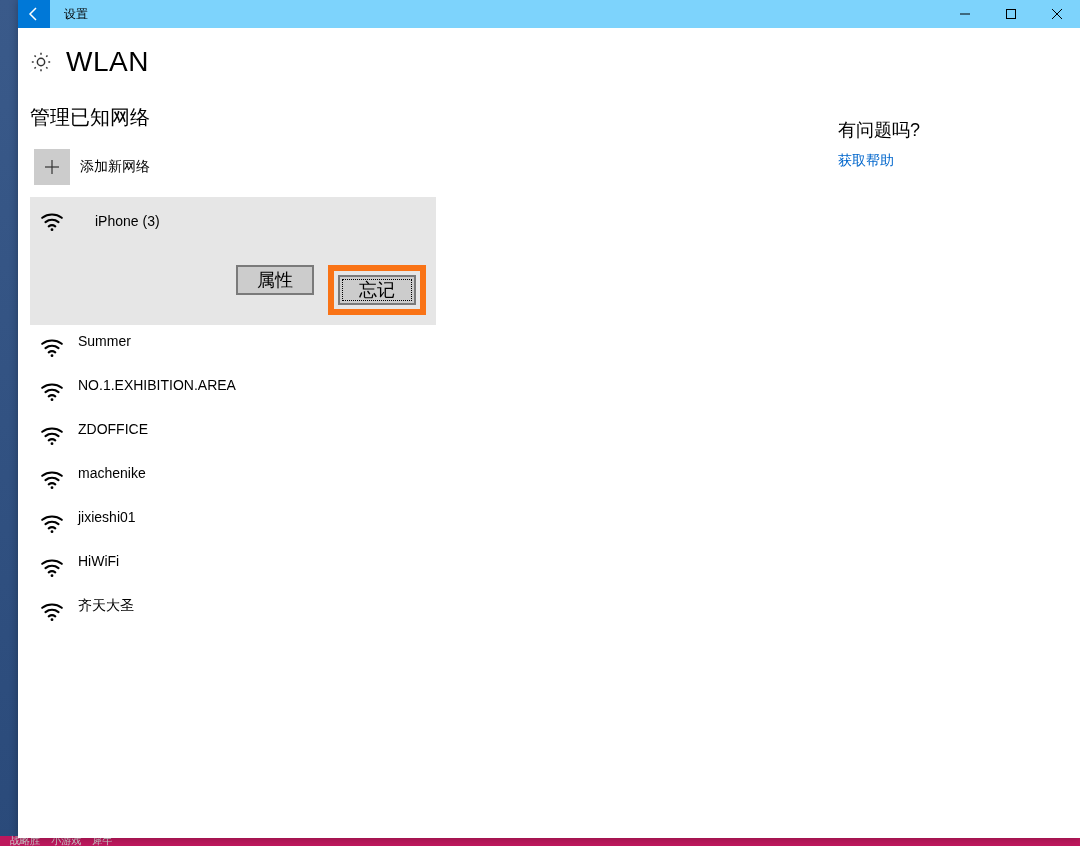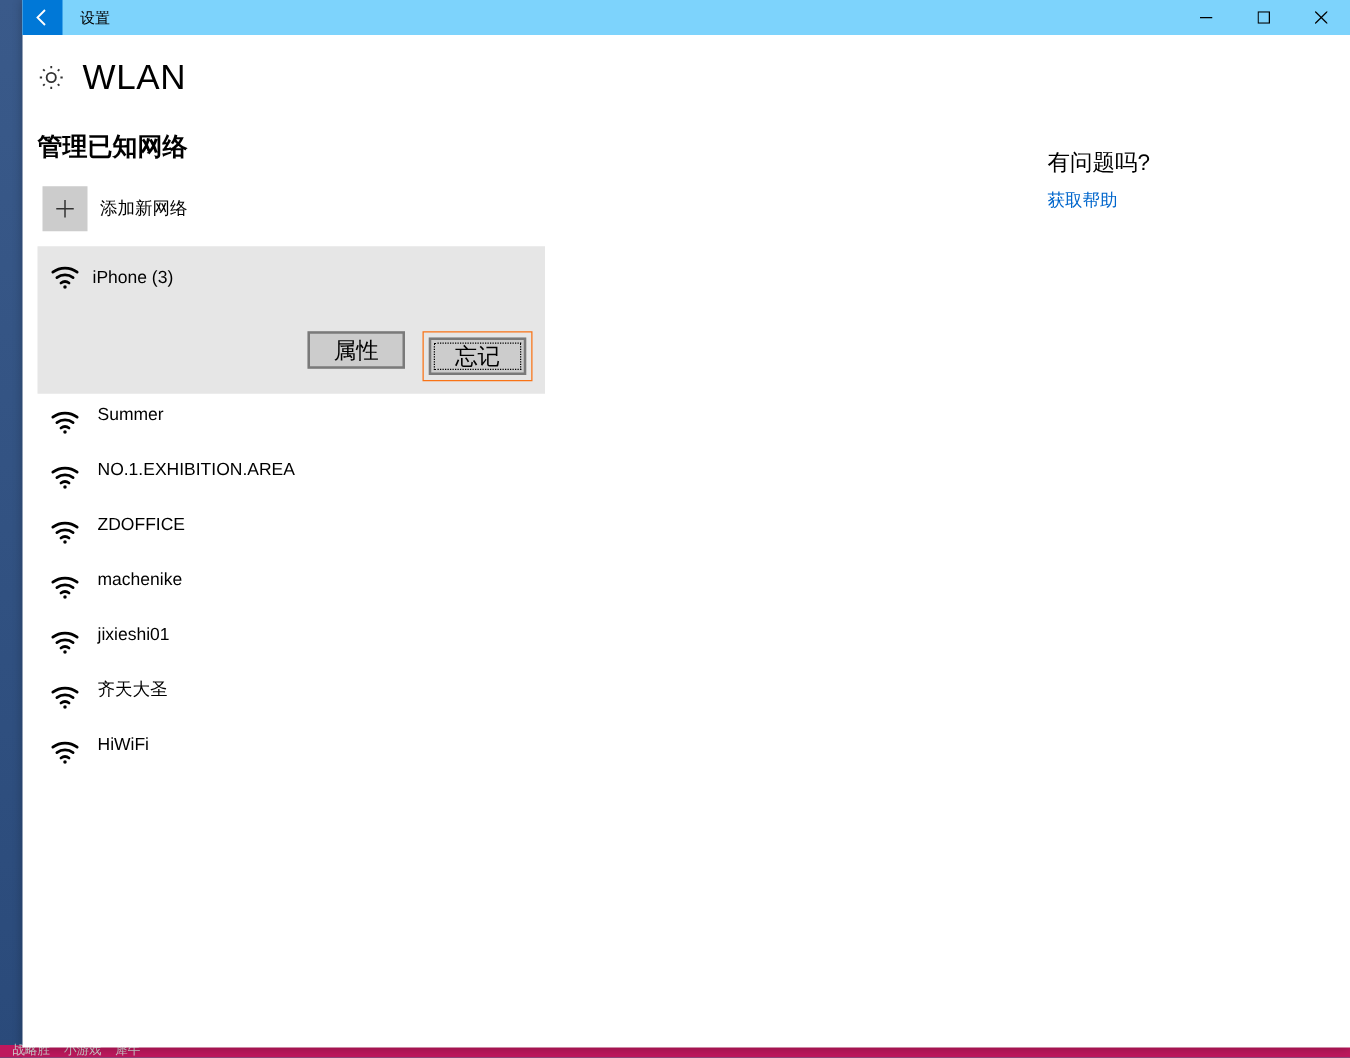--- a/index.html
+++ b/index.html
@@ -98,21 +98,21 @@
     .page-header .gear { width: 22px; height: 22px; display:flex; align-items:center; justify-content:center; }
     .page-header h1 {
       font-size: 28px;
       font-weight: 300;
       color: #000;
       letter-spacing: 0.5px;
     }
     
     .subheader {
       font-size: 20px;
-      font-weight: 700;
+      font-weight: 400;
       margin-bottom: 18px;
       padding-left: 0px;
     }
     
     .add-row {
       display: flex;
       align-items: center;
       gap: 10px;
       padding: 0 0 0 4px;
       margin-bottom: 12px;
@@ -138,21 +138,21 @@
       gap: 12px;
       padding: 8px 0 8px 8px;
       width: 406px;
       cursor: pointer;
     }
     .network-item.selected {
       background: #e6e6e6;
       flex-direction: column;
       padding: 10px 8px 10px 8px;
     }
-    .net-row { display:flex; align-items:center; gap:8px; width:100%; }
+    .net-row { display:flex; align-items:center; gap:29px; width:100%; }
     .wifi-icon {
       width: 28px;
       height: 28px;
       flex-shrink: 0;
       display: flex;
       align-items: center;
       justify-content: center;
     }
     .wifi-icon svg { width: 26px; height: 26px; }
     .net-name { font-size: 14px; padding-top: 0px; }
@@ -173,21 +173,21 @@
       font-size: 18px;
       padding: 0 12px;
       cursor: pointer;
       color: #000;
     }
     .net-btn.focus {
       outline: 1px dotted #000;
       outline-offset: -5px;
     }
     .highlight-box {
-      border: 1px solid #f97316;
+      border: 6px solid #f97316;
       padding: 4px;
       display: inline-block;
     }
     
     .side-col {
       position: absolute;
       left: 820px;
       top: 90px;
       width: 200px;
     }
@@ -346,32 +346,32 @@
         </div>
         <div class="network-item">
           <span class="wifi-icon">
               <svg viewBox="0 0 24 24">
                 <path d="M3 9a15 15 0 0 1 18 0" fill="none" stroke="#000" stroke-width="2" stroke-linecap="round"></path>
                 <path d="M6 13a10 10 0 0 1 12 0" fill="none" stroke="#000" stroke-width="2" stroke-linecap="round"></path>
                 <path d="M9 17a5 5 0 0 1 6 0" fill="none" stroke="#000" stroke-width="2" stroke-linecap="round"></path>
                 <circle cx="12" cy="20" r="1.3" fill="#000"></circle>
               </svg>
             </span>
+          <span class="net-name">HiWiFi</span>
+        </div>
+        <div class="network-item">
+          <span class="wifi-icon">
+              <svg viewBox="0 0 24 24">
+                <path d="M3 9a15 15 0 0 1 18 0" fill="none" stroke="#000" stroke-width="2" stroke-linecap="round"></path>
+                <path d="M6 13a10 10 0 0 1 12 0" fill="none" stroke="#000" stroke-width="2" stroke-linecap="round"></path>
+                <path d="M9 17a5 5 0 0 1 6 0" fill="none" stroke="#000" stroke-width="2" stroke-linecap="round"></path>
+                <circle cx="12" cy="20" r="1.3" fill="#000"></circle>
+              </svg>
+            </span>
           <span class="net-name">齐天大圣</span>
-        </div>
-        <div class="network-item">
-          <span class="wifi-icon">
-              <svg viewBox="0 0 24 24">
-                <path d="M3 9a15 15 0 0 1 18 0" fill="none" stroke="#000" stroke-width="2" stroke-linecap="round"></path>
-                <path d="M6 13a10 10 0 0 1 12 0" fill="none" stroke="#000" stroke-width="2" stroke-linecap="round"></path>
-                <path d="M9 17a5 5 0 0 1 6 0" fill="none" stroke="#000" stroke-width="2" stroke-linecap="round"></path>
-                <circle cx="12" cy="20" r="1.3" fill="#000"></circle>
-              </svg>
-            </span>
-          <span class="net-name">HiWiFi</span>
         </div>
 
       </div>
     </div>
 
     <div class="side-col">
       <div class="side-header">有问题吗?</div>
       <div class="side-link">获取帮助</div>
     </div>
 

